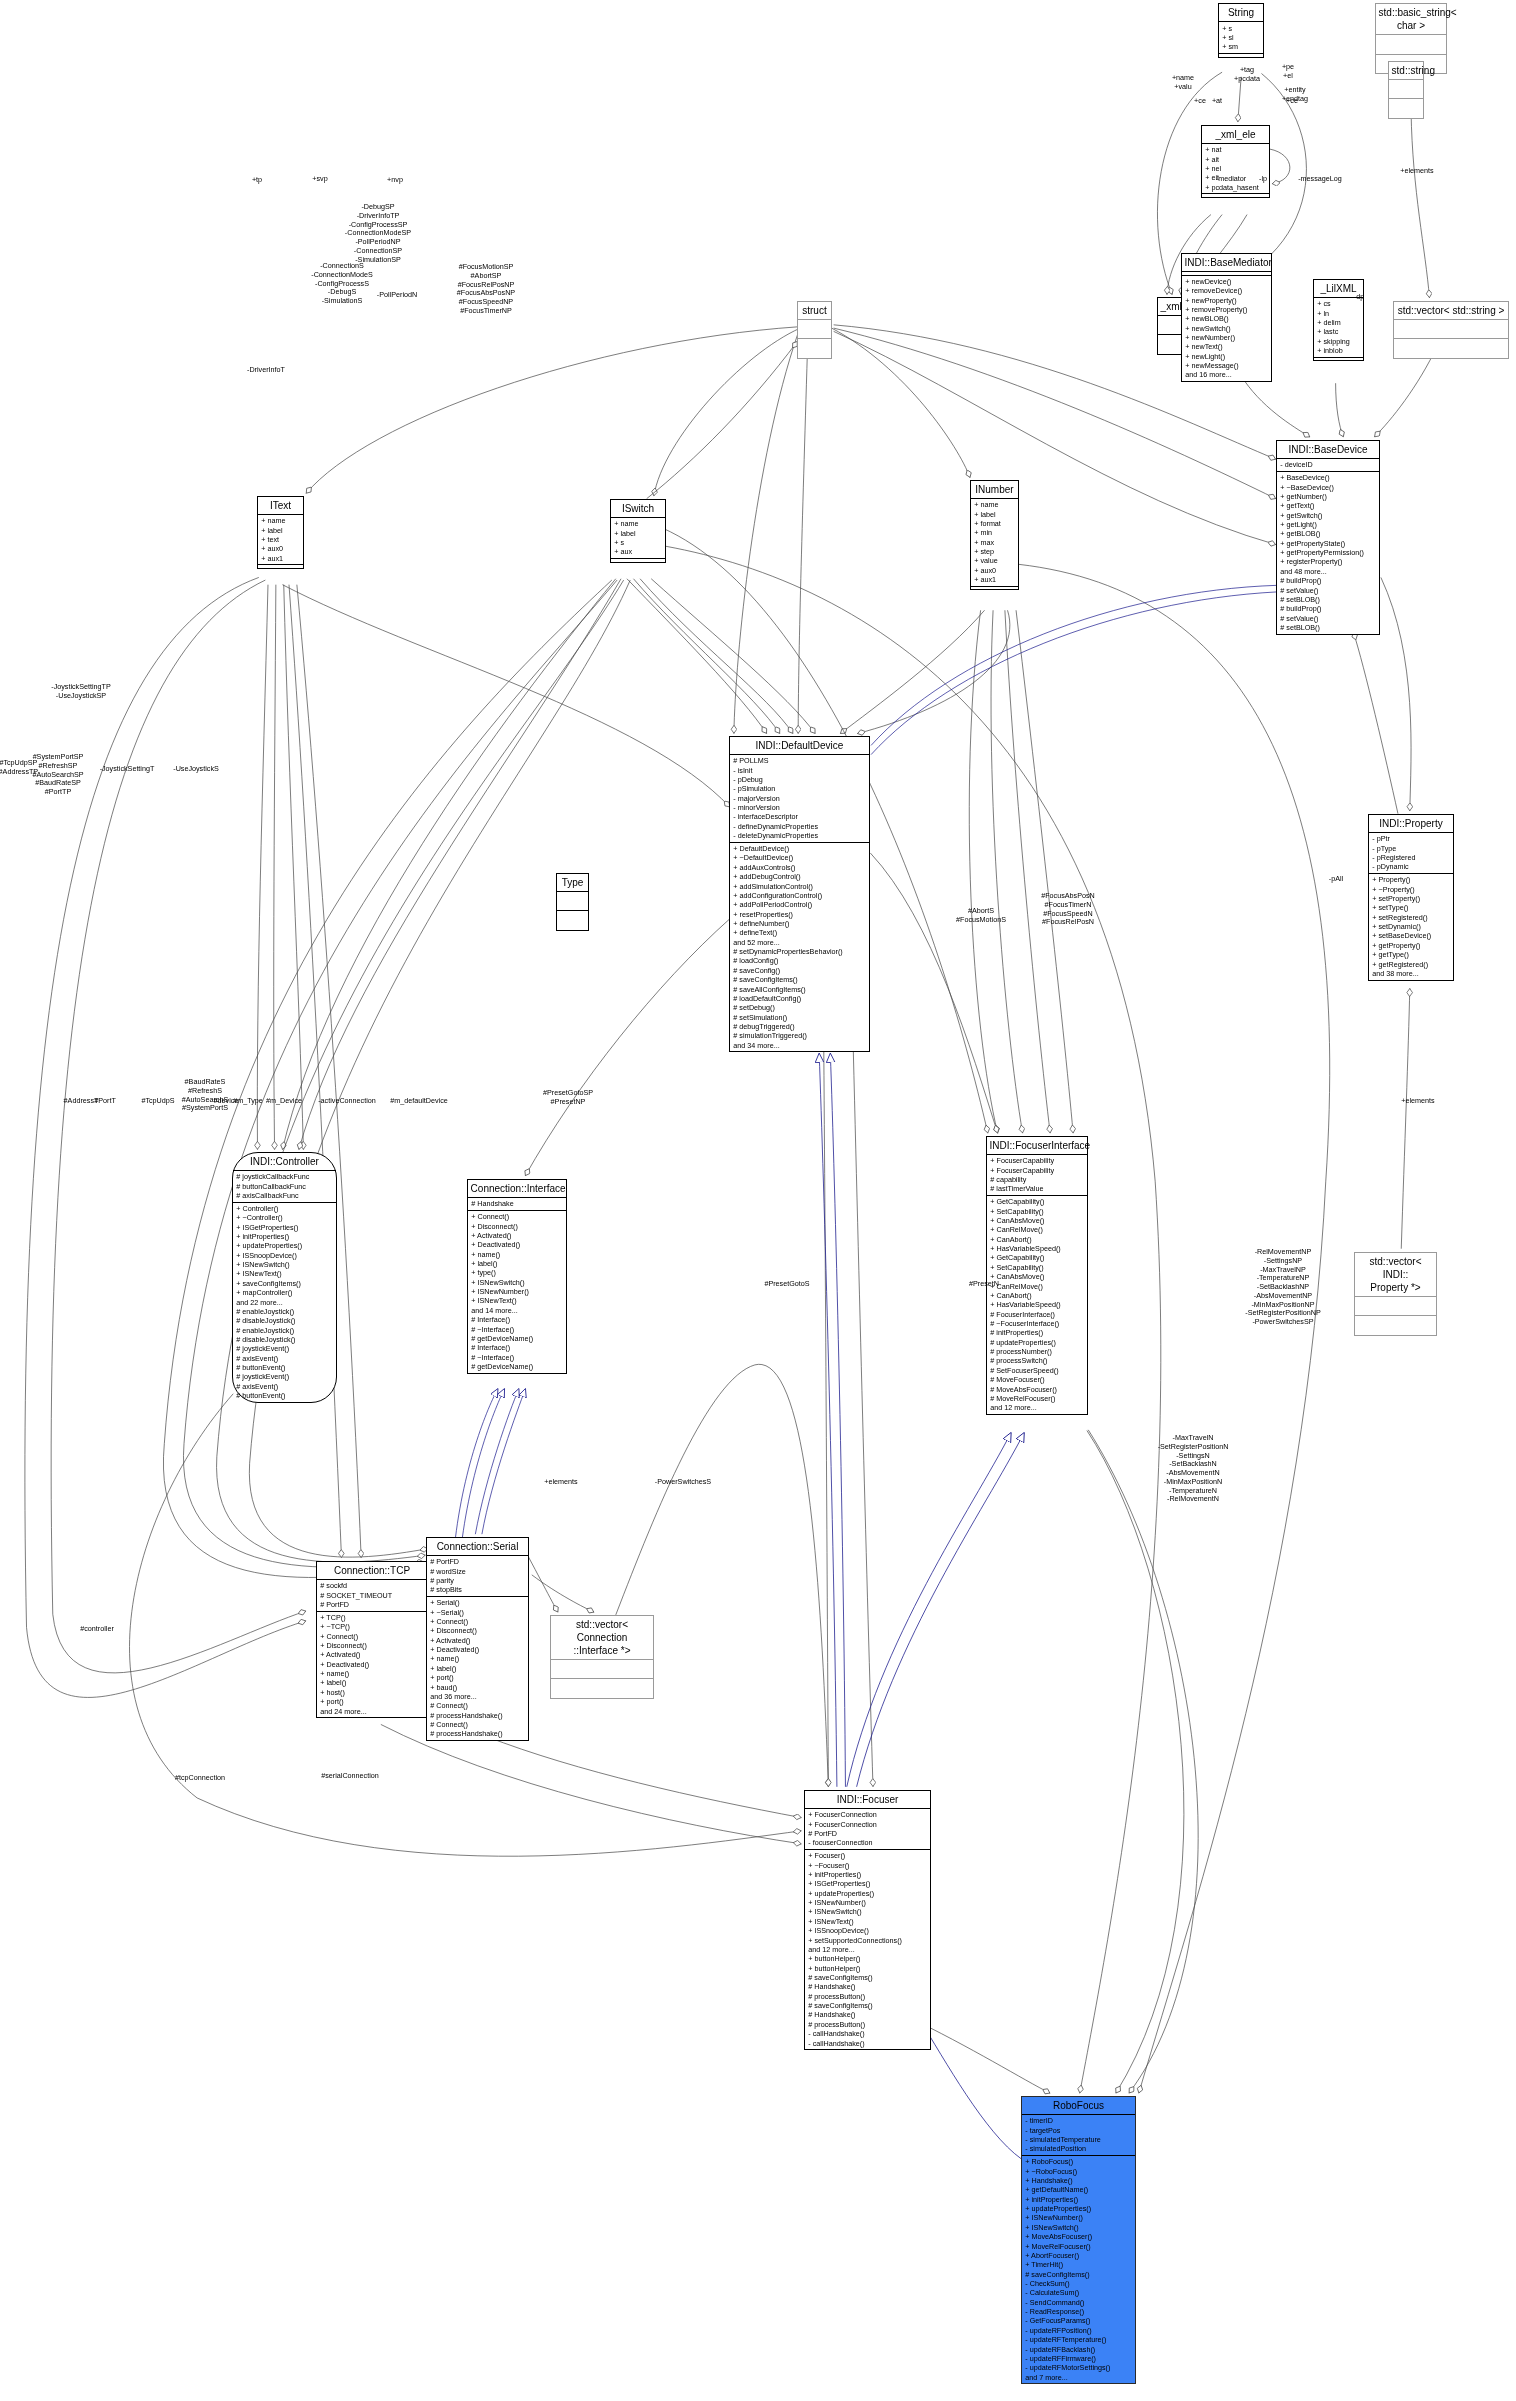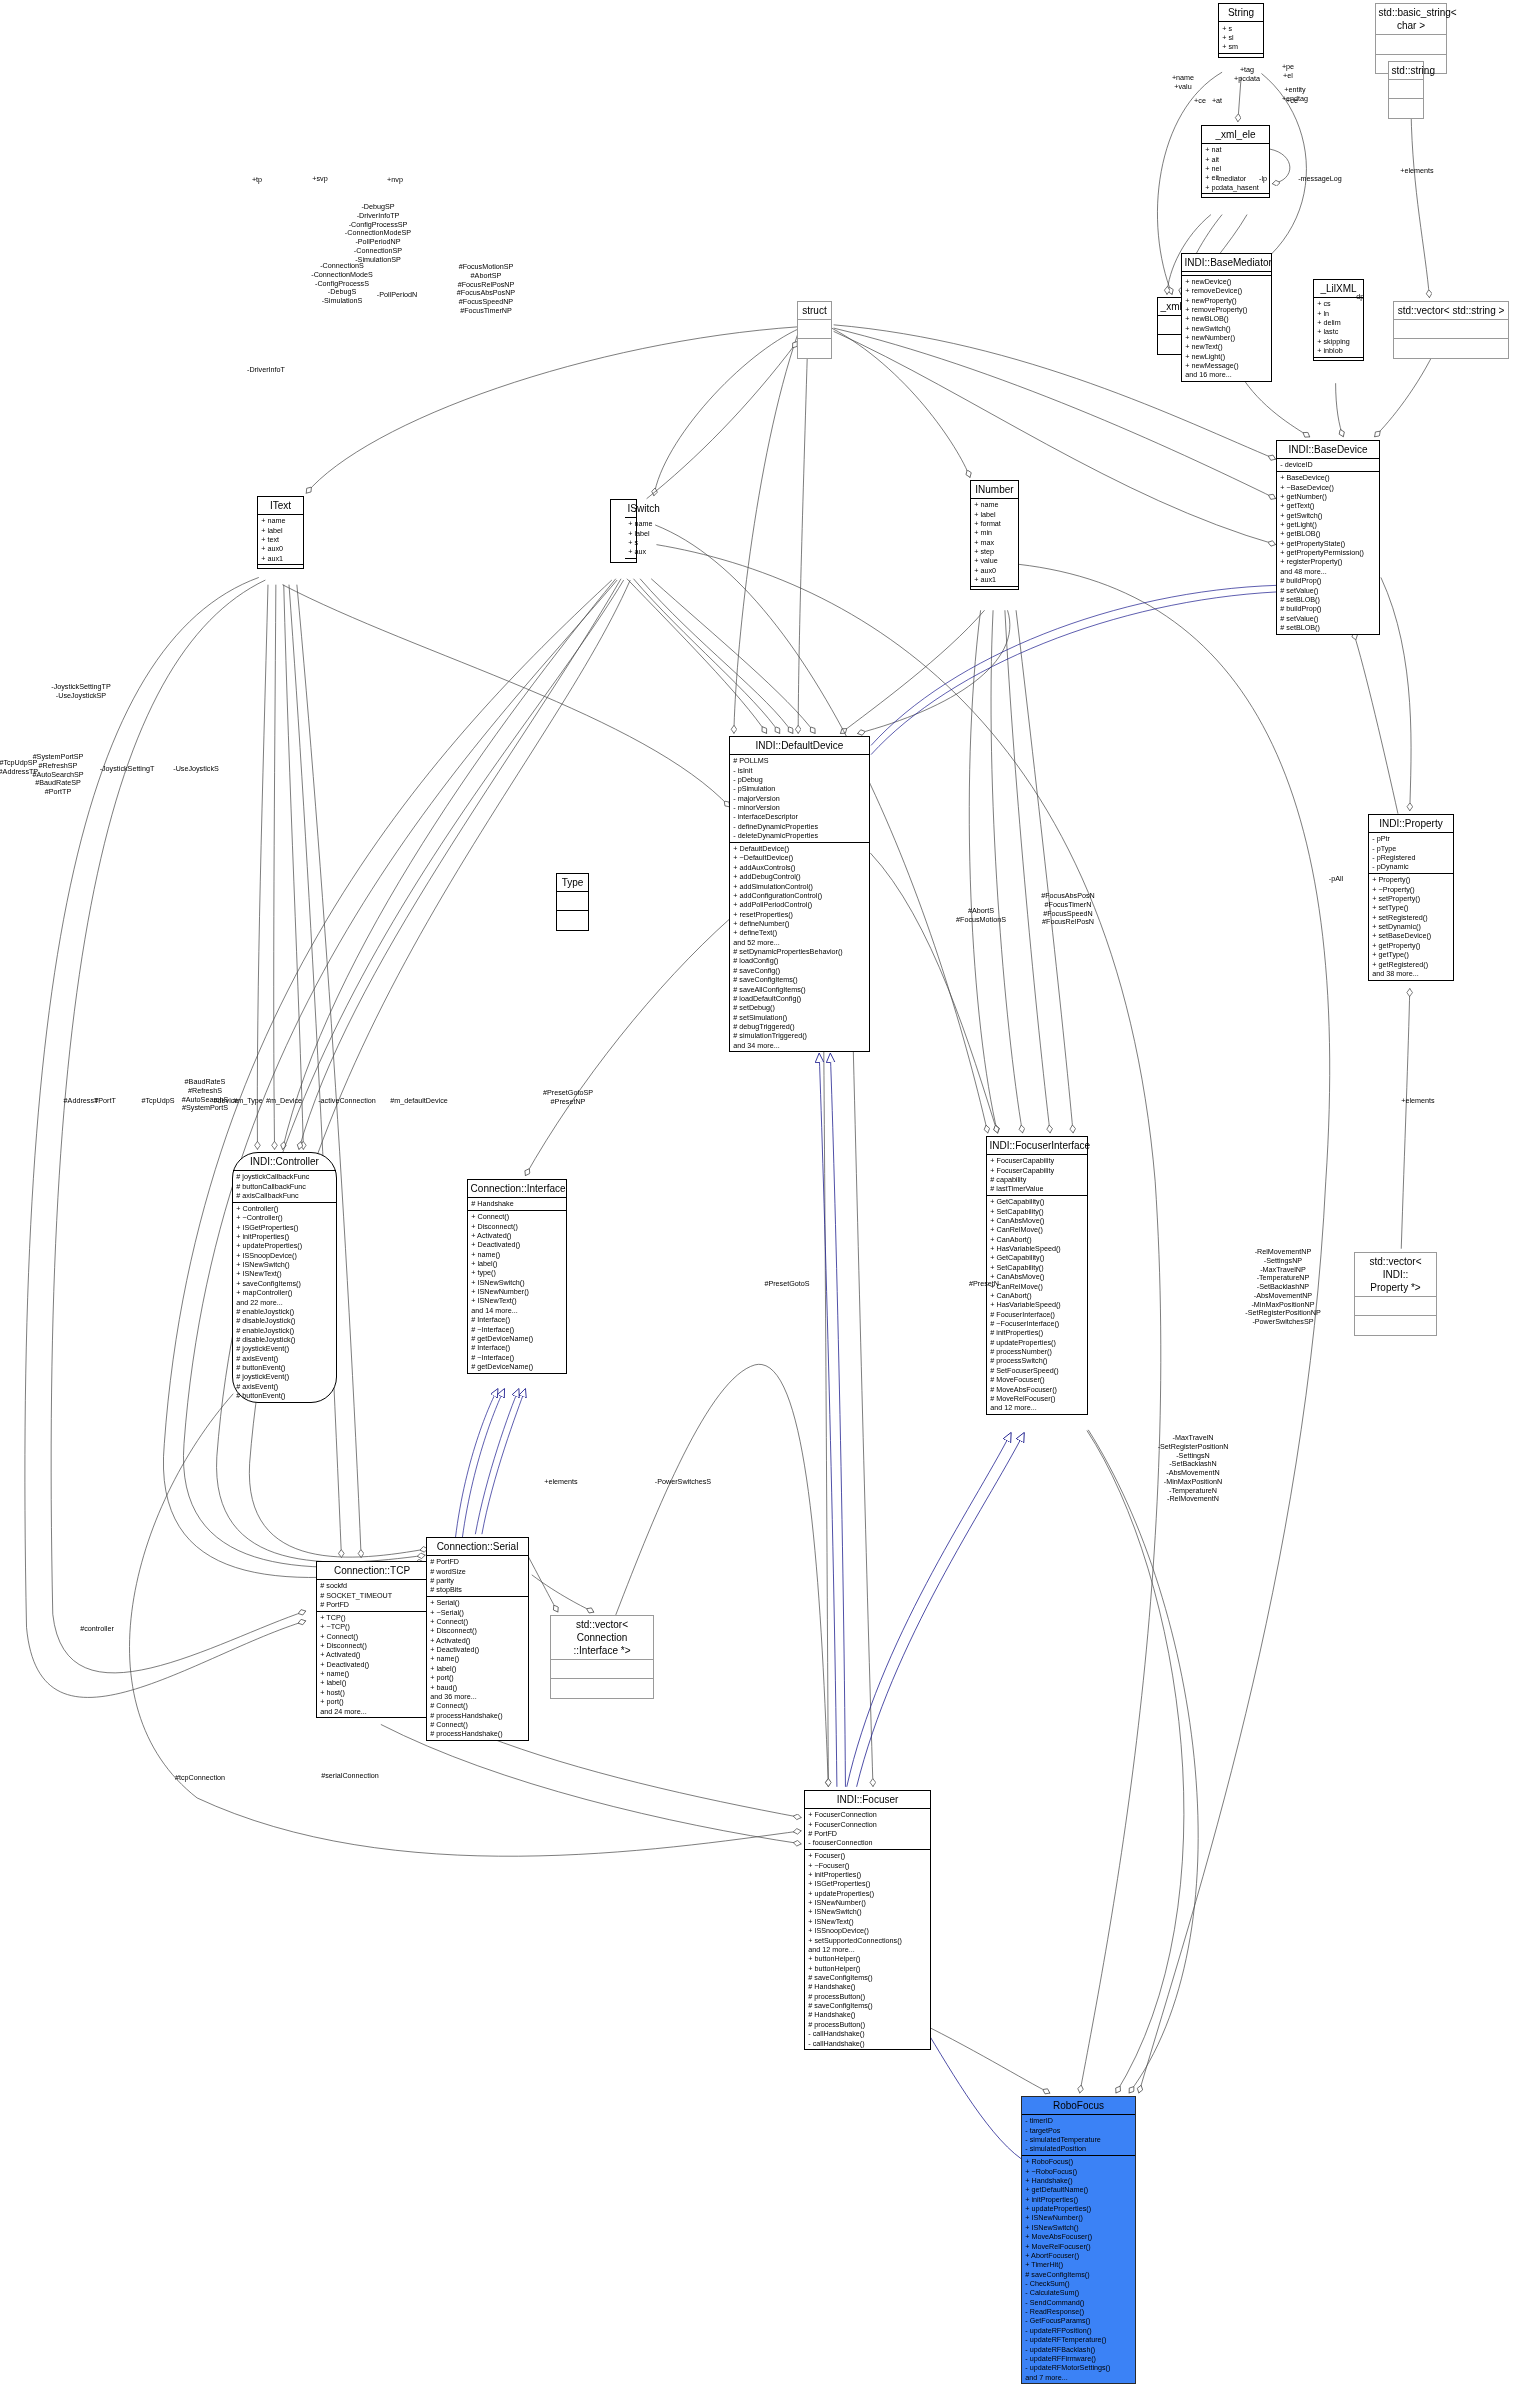--- a/index.html
+++ b/index.html
@@ -270,21 +270,21 @@
         <div class="ttl">IText</div>
         <div class="attrs">
           <div class="row">+ name</div>
           <div class="row">+ label</div>
           <div class="row">+ text</div>
           <div class="row">+ aux0</div>
           <div class="row">+ aux1</div>
         </div>
         <div class="ops"></div>
       </div>
-      <div class="node" style="left: 610px; top: 499px; width: 27px; padding-left: 14px;">
+      <div class="node" style="left: 610px; top: 499px; width: 56px;">
         <div class="ttl">ISwitch</div>
         <div class="attrs">
           <div class="row">+ name</div>
           <div class="row">+ label</div>
           <div class="row">+ s</div>
           <div class="row">+ aux</div>
         </div>
         <div class="ops"></div>
       </div>
       <div class="node" style="left: 970px; top: 480px; width: 49px;">

